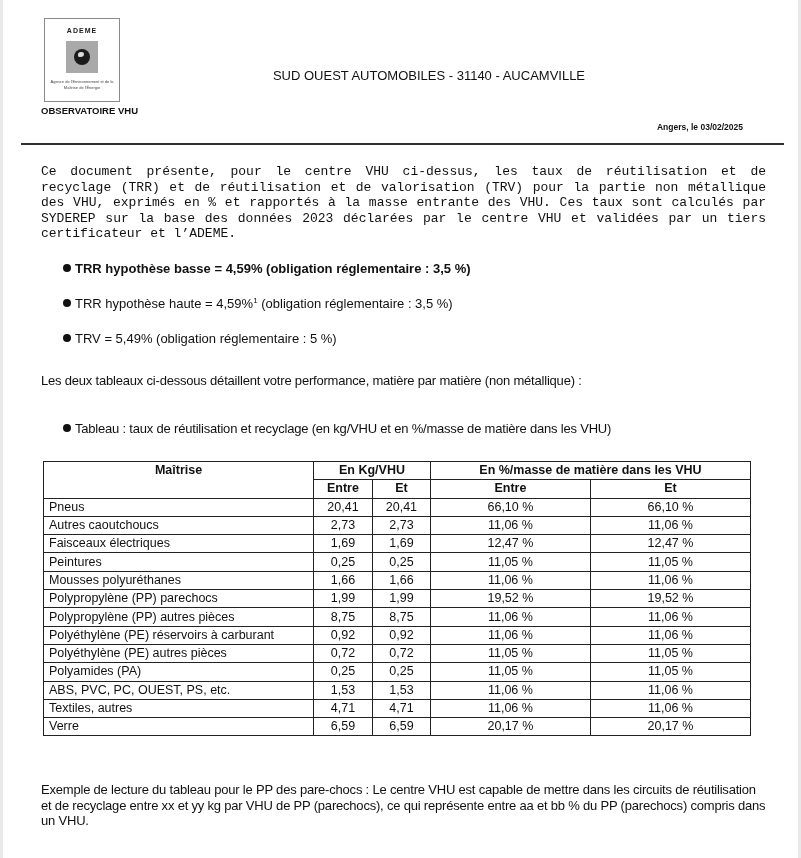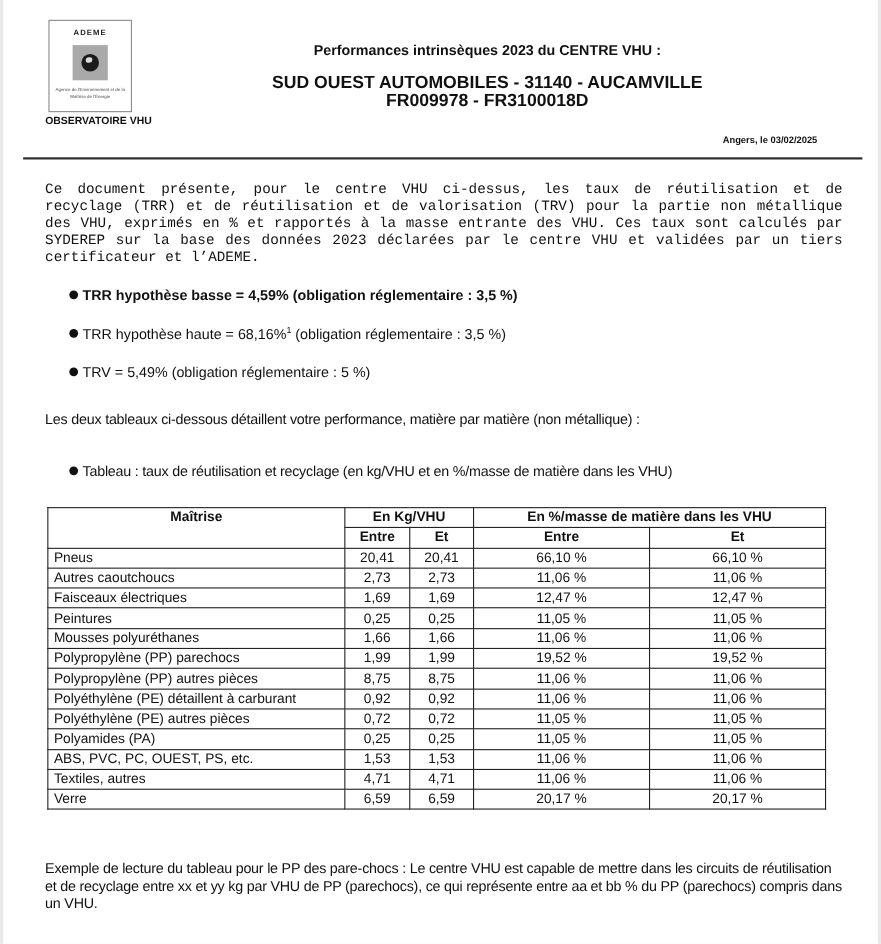--- a/index.html
+++ b/index.html
@@ -41,22 +41,22 @@
   }
   .observatoire {
     position: absolute; left: 23px; top: 105px; width: 112px; text-align: right;
     font-size: 9.5px; font-weight: bold;
   }
   .doc-title {
     position: absolute; left: 230px; top: 38px; width: 420px; text-align: center;
     font-size: 13px; font-weight: bold;
   }
   .centre-name {
-    position: absolute; left: 230px; top: 68px; width: 420px; text-align: center;
-    font-size: 16px; line-height: 16px; font-weight: bold;
+    position: absolute; left: 216px; top: 68px; width: 420px; text-align: center;
+    font-size: 13px; line-height: 16px;
   }
   .date-line {
     position: absolute; left: 560px; top: 122px; width: 180px; text-align: right;
     font-size: 8.5px; font-weight: bold;
   }
   .rule {
     position: absolute; left: 18px; top: 143px; width: 763px; height: 2px;
     background: #2e2e2e;
   }
   
@@ -108,35 +108,33 @@
 
   <div class="logo-box">
     <div class="logo-title">ADEME</div>
     <div class="logo-square">
       <div class="logo-globe"></div>
     </div>
     <div class="logo-sub">Agence de l'Environnement et de la Maîtrise de l'Énergie</div>
   </div>
   <div class="observatoire">OBSERVATOIRE VHU</div>
 
-  <div class="doc-title">Performances intrinsèques 2023 du CENTRE VHU :</div>
   <div class="centre-name">
     <div>SUD OUEST AUTOMOBILES - 31140 - AUCAMVILLE</div>
-    <div>FR009978 - FR3100018D</div>
   </div>
   <div class="date-line">Angers, le 03/02/2025</div>
   <div class="rule"></div>
 
   <div class="intro">Ce document présente, pour le centre VHU ci-dessus, les taux de réutilisation et de recyclage (TRR) et de réutilisation et de valorisation (TRV) pour la partie non métallique des VHU, exprimés en % et rapportés à la masse entrante des VHU. Ces taux sont calculés par SYDEREP sur la base des données 2023 déclarées par le centre VHU et validées par un tiers certificateur et l’ADEME.</div>
 
   <div class="bullet b1">
     <span class="dot"></span><span>TRR hypothèse basse = 4,59% (obligation réglementaire : 3,5 %)</span>
   </div>
   <div class="bullet b2">
-    <span class="dot"></span><span>TRR hypothèse haute = 68,16%</span><sup>1</sup><span> (obligation réglementaire : 3,5 %)</span>
+    <span class="dot"></span><span>TRR hypothèse haute = 4,59%</span><sup>1</sup><span> (obligation réglementaire : 3,5 %)</span>
   </div>
   <div class="bullet b3">
     <span class="dot"></span><span>TRV = 5,49% (obligation réglementaire : 5 %)</span>
   </div>
 
   <div class="tables-intro">Les deux tableaux ci-dessous détaillent votre performance, matière par matière (non métallique) :</div>
 
   <div class="bullet table-bullet">
     <span class="dot"></span><span>Tableau : taux de réutilisation et recyclage (en kg/VHU et en %/masse de matière dans les VHU)</span>
   </div>
@@ -206,21 +204,21 @@
           <td class="num">19,52 %</td>
         </tr>
         <tr>
           <td class="name">Polypropylène (PP) autres pièces</td>
           <td class="num">8,75</td>
           <td class="num">8,75</td>
           <td class="num">11,06 %</td>
           <td class="num">11,06 %</td>
         </tr>
         <tr>
-          <td class="name">Polyéthylène (PE) détaillent à carburant</td>
+          <td class="name">Polyéthylène (PE) réservoirs à carburant</td>
           <td class="num">0,92</td>
           <td class="num">0,92</td>
           <td class="num">11,06 %</td>
           <td class="num">11,06 %</td>
         </tr>
         <tr>
           <td class="name">Polyéthylène (PE) autres pièces</td>
           <td class="num">0,72</td>
           <td class="num">0,72</td>
           <td class="num">11,05 %</td>

